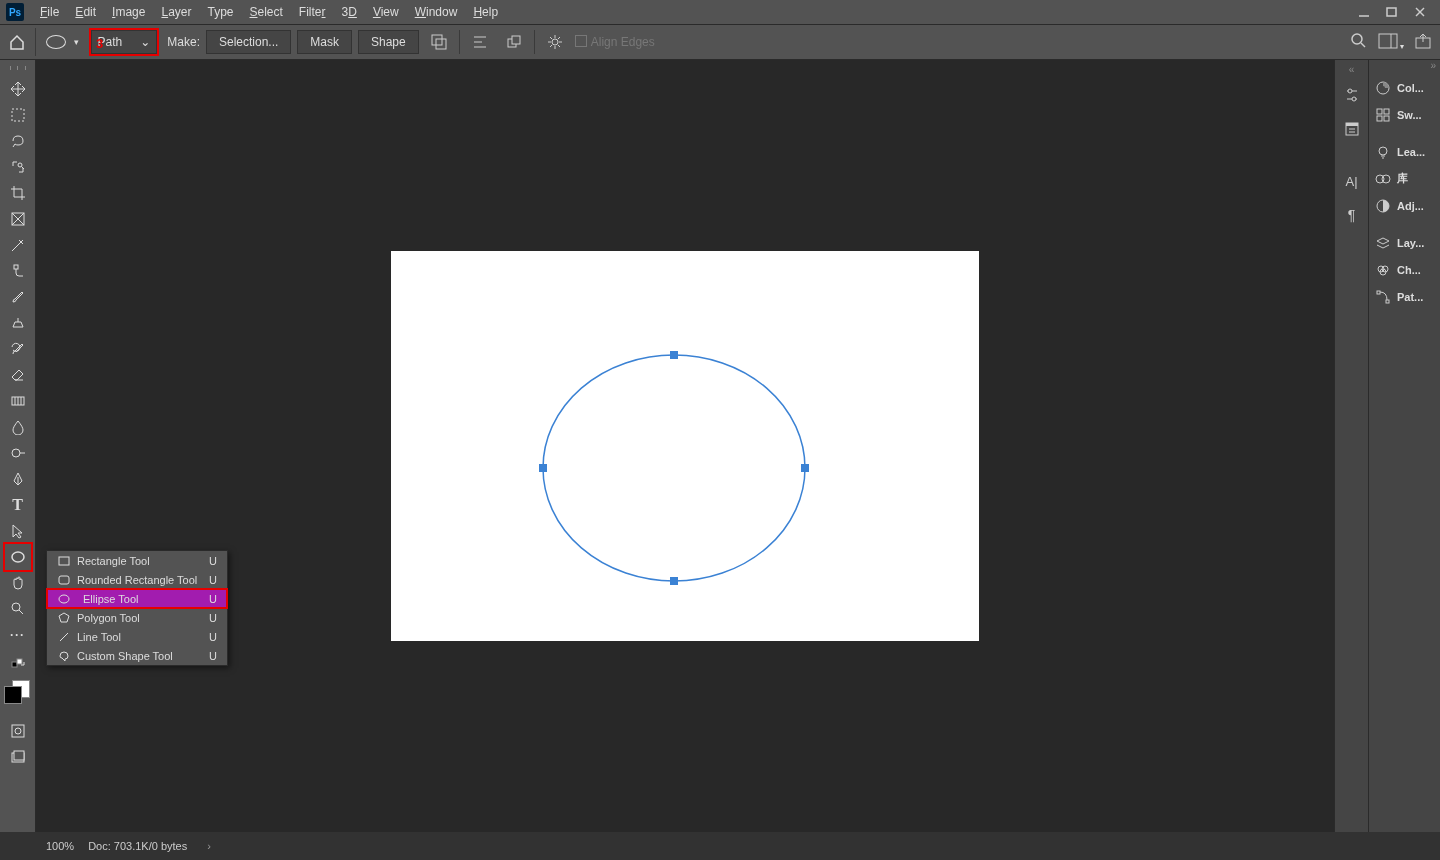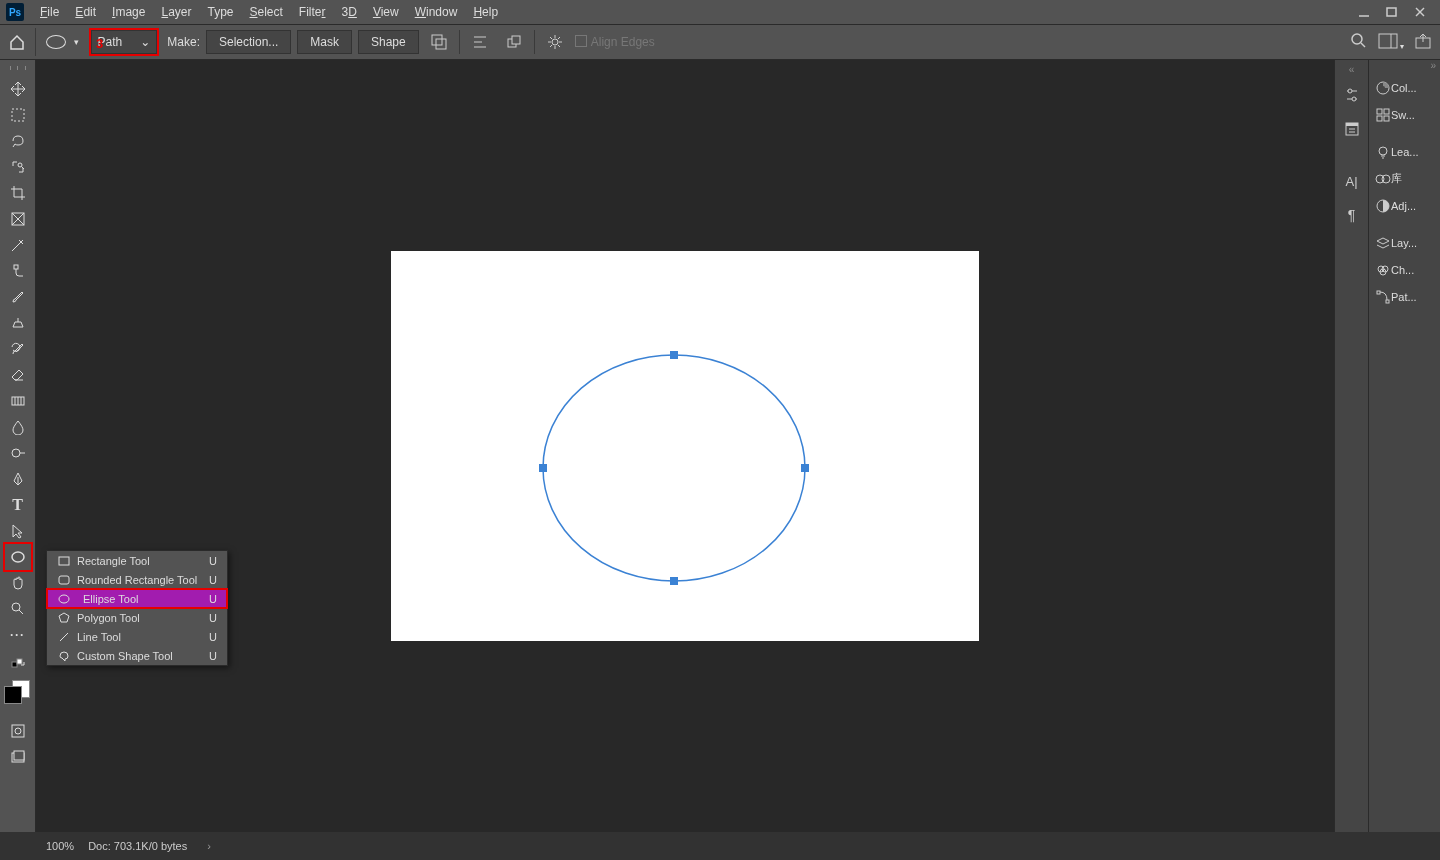--- a/index.html
+++ b/index.html
@@ -59,21 +59,21 @@
 .canvas { width: 588px; height: 390px; background: #fff; position: relative; }
 .canvas svg { position: absolute; }
 
 
 .right-panels { display: flex; }
 .vstrip { width: 34px; background: #454545; border-left: 1px solid #2a2a2a; padding-top: 4px; display: flex; flex-direction: column; align-items: center; gap: 0; }
 .vstrip .vicon { width: 28px; height: 34px; display: flex; align-items: center; justify-content: center; color: #ccc; }
 .vstrip .chevhandle { color: #888; font-size: 10px; height: 14px; }
 .hpanels { width: 72px; background: #454545; border-left: 1px solid #2a2a2a; display: flex; flex-direction: column; }
 .hpanels .chevhandle { color: #888; font-size: 10px; height: 14px; text-align: right; padding-right: 4px; }
-.hpanels .panel-item { height: 27px; display: flex; align-items: center; gap: 0; padding: 0 6px; font-size: 11px; }
+.hpanels .panel-item { height: 27px; display: flex; align-items: center; gap: 6px; padding: 0 6px; font-size: 11px; font-weight: bold; }
 .hpanels .panel-item .pico { width: 16px; height: 16px; display: flex; align-items: center; justify-content: center; }
 .hpanels .gap { height: 10px; }
 
 
 .statusbar { position: absolute; bottom: 0; left: 36px; right: 0; height: 28px; background: #323232; display: flex; align-items: center; padding: 0 10px; font-size: 11px; gap: 14px; color: #ccc; }
 .statusbar .arrow { margin-left: 6px; color: #999; }
 
 svg { pointer-events: none; }
 </style>
 </head>

